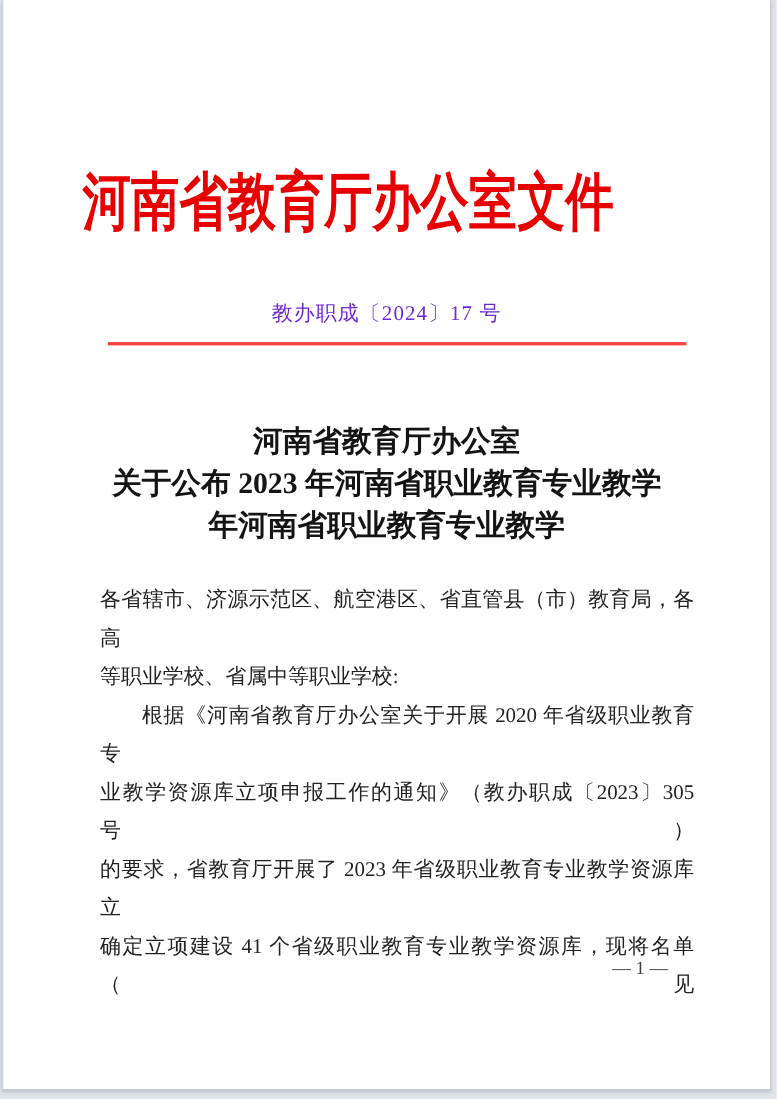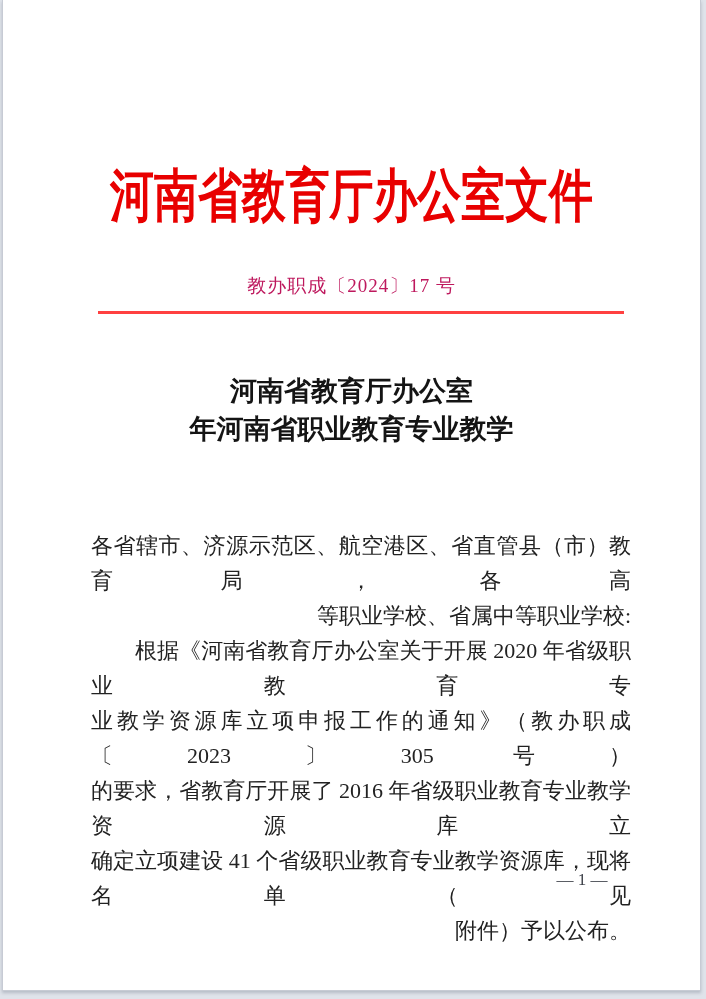--- a/index.html
+++ b/index.html
@@ -23,74 +23,74 @@
     background: #ffffff;
     border: 1px solid #c7cbd4;
     border-top: none;
     box-shadow: 0 2px 3px rgba(60,70,90,0.25);
   }
   .red-head {
     position: absolute;
     top: 150px;
     left: 0;
     right: 0;
-    margin: 11px;
-    text-align: center;
+    margin: 0;
+    text-align: left;
     white-space: nowrap;
     font-size: 57px;
     line-height: 70px;
     font-weight: 700;
     color: #e80000;
   }
   .red-head .squeeze {
     display: inline-block;
     transform: scaleX(0.77);
     transform-origin: center;
   }
   .doc-number {
     position: absolute;
     top: 272px;
     left: 0;
     right: 0;
     text-align: center;
     font-size: 19px;
     line-height: 28px;
-    color: #be185d;
+    color: #6d28d9;
     letter-spacing: 1px;
   }
   .red-rule {
     position: absolute;
     top: 311px;
     left: 95px;
     width: 526px;
     height: 3px;
     background: #ff4040;
   }
   .title-block {
     position: absolute;
-    top: 372px;
+    top: 382px;
     left: 0;
     right: 0;
     text-align: center;
     font-size: 27px;
     line-height: 38px;
     font-weight: 700;
     color: #141414;
   }
   .body-block {
     position: absolute;
     top: 528px;
     left: 88px;
     width: 540px;
-    font-size: 22px;
+    font-size: 19px;
     line-height: 35px;
     color: #222222;
   }
   .bline {
-    text-align: right;
+    text-align: left;
   }
   .bline.full {
     text-align: justify;
     text-align-last: justify;
   }
   .bline.indent {
     text-indent: 2em;
   }
   .page-number {
     position: absolute;
@@ -109,28 +109,28 @@
 <div class="page">
 
   <h1 class="red-head"><span class="squeeze">河南省教育厅办公室文件</span></h1>
 
   <div class="doc-number">教办职成〔2024〕17 号</div>
 
   <div class="red-rule"></div>
 
   <div class="title-block">
     <div class="title-line">河南省教育厅办公室</div>
+    <div class="title-line">关于公布 2023 年河南省职业教育专业教学</div>
     <div class="title-line">年河南省职业教育专业教学</div>
   </div>
 
   <div class="body-block">
     <div class="bline full">各省辖市、济源示范区、航空港区、省直管县（市）教育局，各高</div>
     <div class="bline">等职业学校、省属中等职业学校:</div>
     <div class="bline full indent">根据《河南省教育厅办公室关于开展 2020 年省级职业教育专</div>
     <div class="bline full">业教学资源库立项申报工作的通知》（教办职成〔2023〕305 号）</div>
-    <div class="bline full">的要求，省教育厅开展了 2016 年省级职业教育专业教学资源库立</div>
+    <div class="bline full">的要求，省教育厅开展了 2023 年省级职业教育专业教学资源库立</div>
     <div class="bline full">确定立项建设 41 个省级职业教育专业教学资源库，现将名单（见</div>
-    <div class="bline">附件）予以公布。</div>
   </div>
 
   <div class="page-number">— 1 —</div>
 
 </div>
 
 </body></html>

